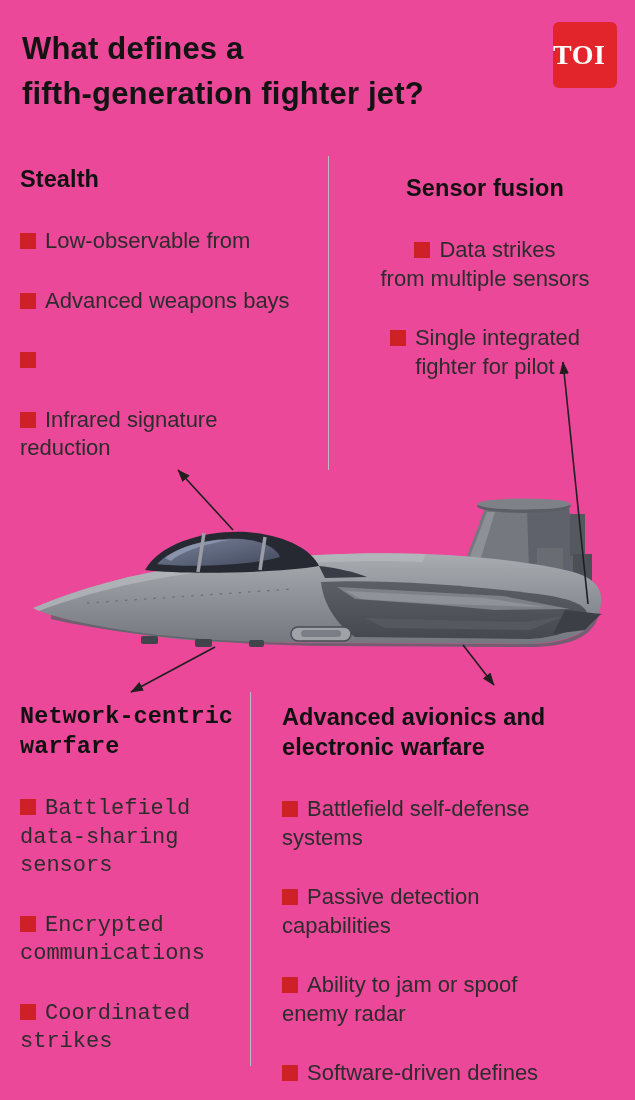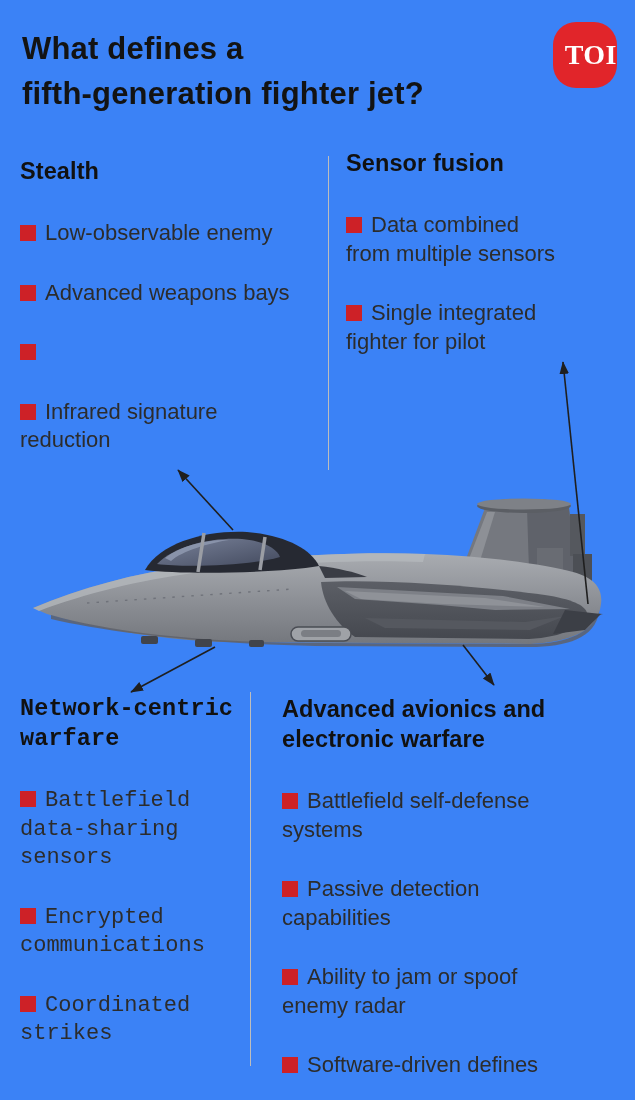--- a/index.html
+++ b/index.html
@@ -1,61 +1,61 @@
 <!DOCTYPE html>
 <html><head>
 <meta charset="utf-8">
 <style>
   * { margin: 0; padding: 0; box-sizing: border-box; }
   html, body { background: #ffffff; }
   .canvas {
     position: relative;
     width: 635px;
     height: 1100px;
-    background: #3b82f6;
+    background: #ec4899;
     font-family: "Liberation Sans", sans-serif;
     overflow: hidden;
   }
   .title {
     position: absolute;
     left: 22px; top: 26px;
     width: 520px;
     font-size: 31px;
     font-weight: bold;
     line-height: 45px;
     color: #131313;
     letter-spacing: 0.2px;
     white-space: pre-line;
   }
   .logo {
     position: absolute;
     left: 553px; top: 22px;
     width: 64px; height: 66px;
     background: #e1252a;
-    border-radius: 23px;
+    border-radius: 6px;
     display: flex;
     align-items: center;
-    justify-content: flex-end;
+    justify-content: flex-start;
     font-family: "Liberation Serif", serif;
     font-weight: bold;
     font-size: 28px;
     color: #ffffff;
     letter-spacing: 0.5px;
   }
   .divider {
     position: absolute;
     width: 1px;
     background: #bdbdbd;
   }
   .divider-top { left: 328px; top: 156px; height: 314px; }
   .divider-bottom { left: 250px; top: 692px; height: 374px; }
 
-  .section { position: absolute; }
+  .section { position: absolute; margin-top: 8px; }
   .sec-stealth   { left: 20px;  top: 156px; width: 296px; }
-  .sec-sensor    { left: 346px; top: 148px; width: 278px; }
+  .sec-sensor    { left: 346px; top: 165px; width: 278px; text-align: center; }
   .sec-network   { left: 20px;  top: 694px; width: 222px; font-family: Liberation Mono, monospace; }
   .sec-avionics  { left: 282px; top: 694px; width: 350px; }
 
   .sec-heading {
     font-size: 23.5px;
     font-weight: bold;
     line-height: 30px;
     color: #111111;
     margin-bottom: 33px;
     white-space: pre-line;
@@ -98,30 +98,30 @@
 
   <div class="logo">
     <span>TOI</span>
   </div>
 
   <div class="divider divider-top"></div>
   <div class="divider divider-bottom"></div>
 
   <div class="section sec-stealth">
     <h2 class="sec-heading">Stealth</h2>
-    <p class="item"><span class="bullet"></span><span class="item-text">Low-observable enemy</span></p>
+    <p class="item"><span class="bullet"></span><span class="item-text">Low-observable from</span></p>
     <p class="item"><span class="bullet"></span><span class="item-text">Advanced weapons bays</span></p>
     <p class="item"><span class="bullet"></span></p>
     <p class="item"><span class="bullet"></span><span class="item-text">Infrared signature
 reduction</span></p>
   </div>
 
   <div class="section sec-sensor">
     <h2 class="sec-heading">Sensor fusion</h2>
-    <p class="item"><span class="bullet"></span><span class="item-text">Data combined
+    <p class="item"><span class="bullet"></span><span class="item-text">Data strikes
 from multiple sensors</span></p>
     <p class="item"><span class="bullet"></span><span class="item-text">Single integrated
 fighter for pilot</span></p>
   </div>
 
   <div class="section sec-network">
     <h2 class="sec-heading">Network-centric
 warfare</h2>
     <p class="item"><span class="bullet"></span><span class="item-text">Battlefield
 data-sharing

